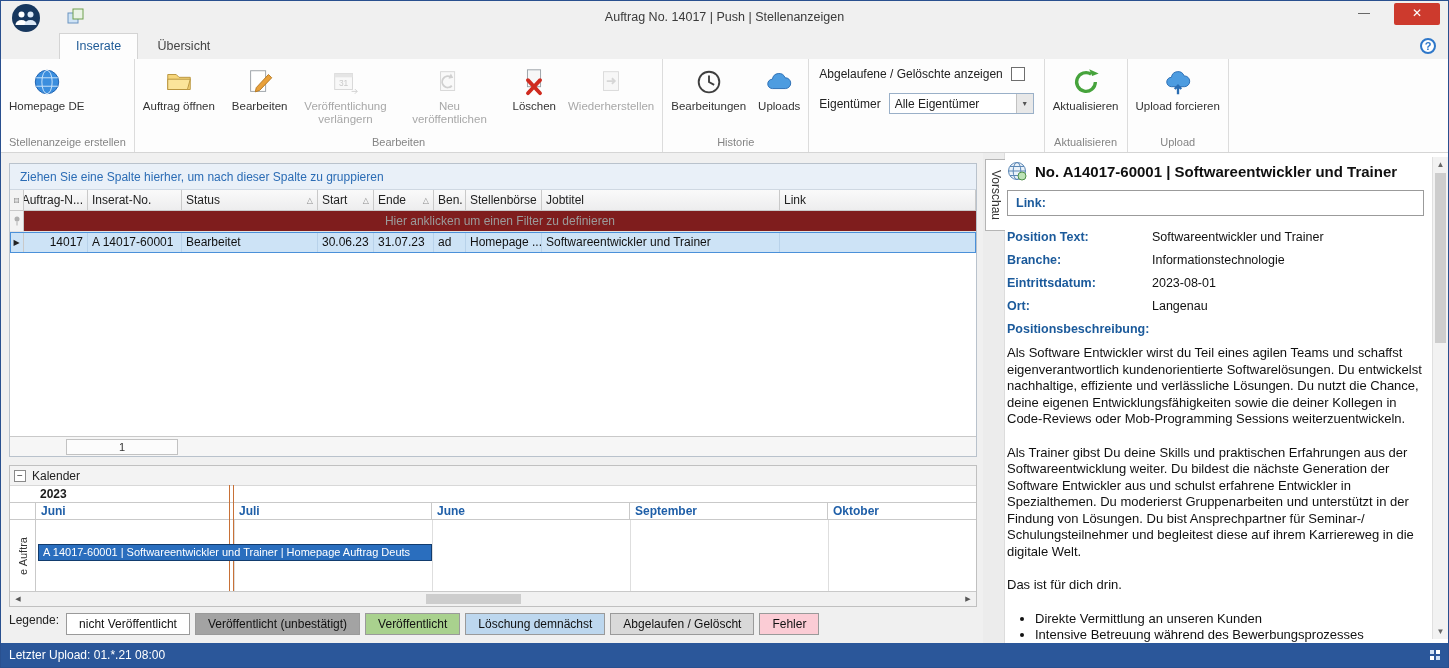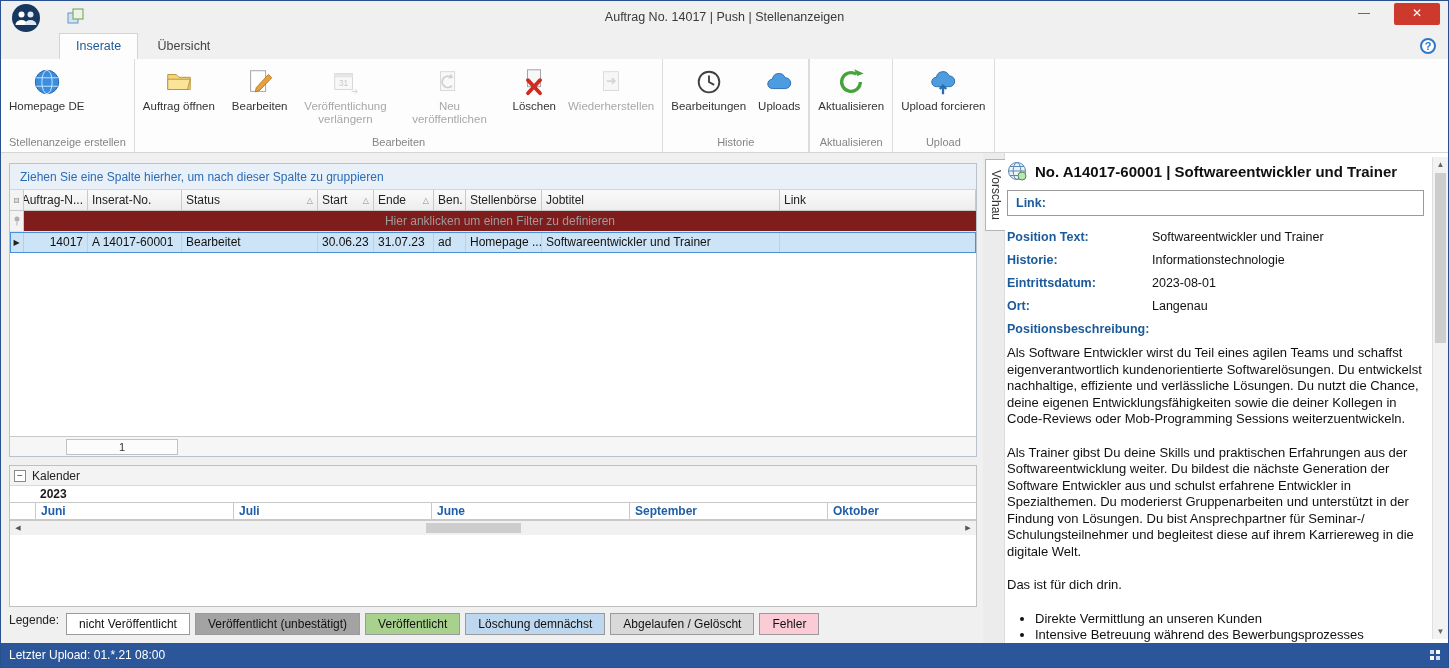--- a/index.html
+++ b/index.html
@@ -266,20 +266,33 @@
           <svg class="ricon" viewBox="0 0 32 32">
             <path d="M9 23 a5 5 0 0 1 0 -10 a7 7 0 0 1 13.5 -1.5 a5.5 5.5 0 0 1 0.5 11.5z" fill="#4d9ce0" stroke="#2a6db3"></path>
           </svg>
           <span class="lbl">Uploads</span>
         </div>
       </div>
       <div class="rgroup-label">Historie</div>
     </div>
 
     <div class="rgroup">
+      <div class="fgroup-body">
+        <div class="frow1">
+          <span>Abgelaufene / Gelöschte anzeigen</span>
+          <span class="checkbox"></span>
+        </div>
+        <div class="frow2">
+          <span>Eigentümer</span>
+          <div class="select">
+            <span class="val">Alle Eigentümer</span>
+            <span class="arrow">▼</span>
+          </div>
+        </div>
+      </div>
     </div>
 
     <div class="rgroup">
       <div class="rgroup-buttons">
         <div class="rbtn">
           <svg class="ricon" viewBox="0 0 32 32">
             <path d="M26 16 a10 10 0 1 1 -4.5 -8.4" fill="none" stroke="#46a33c" stroke-width="3.5"></path>
             <path d="M19.5 2.5 l3 7 7 -2.5z" fill="#46a33c"></path>
           </svg>
           <span class="lbl">Aktualisieren</span>
@@ -386,20 +399,33 @@
       </div>
       <div class="cal-year">2023</div>
       <div class="cal-months">
         <div class="cal-lblcol"></div>
         <div class="mcell">Juni</div>
         <div class="mcell">Juli</div>
         <div class="mcell">June</div>
         <div class="mcell">September</div>
         <div class="mcell last">Oktober</div>
       </div>
+      <div class="cal-body">
+        <div class="rot-label">
+            <span>e Auftra</span>
+          </div>
+        <div class="cal-lblcol" style="position:absolute;left:0;top:0;bottom:0;"></div>
+        <div class="vline" style="left:224px;"></div>
+        <div class="vline" style="left:422px;"></div>
+        <div class="vline" style="left:620px;"></div>
+        <div class="vline" style="left:818px;"></div>
+        <div class="today" style="left:219px;"></div>
+        <div class="today" style="left:223px;"></div>
+        <div class="cal-bar">A 14017-60001 | Softwareentwickler und Trainer |  Homepage Auftrag Deuts</div>
+      </div>
       <div class="hscroll">
         <div class="arr">◀</div>
         <div class="track">
           <div class="thumb"></div>
         </div>
         <div class="arr">▶</div>
       </div>
     </div>
 
     <div class="legend">
@@ -430,21 +456,21 @@
         </div>
         <div class="link-box">
           <span class="blue-lbl">Link:</span>
         </div>
         <div class="pv-fields">
           <div class="pv-frow">
             <span class="blue-lbl">Position Text:</span>
             <span class="val">Softwareentwickler und Trainer</span>
           </div>
           <div class="pv-frow">
-            <span class="blue-lbl">Historie:</span>
+            <span class="blue-lbl">Branche:</span>
             <span class="val">Informationstechnologie</span>
           </div>
           <div class="pv-frow">
             <span class="blue-lbl">Eintrittsdatum:</span>
             <span class="val">2023-08-01</span>
           </div>
           <div class="pv-frow">
             <span class="blue-lbl">Ort:</span>
             <span class="val">Langenau</span>
           </div>

